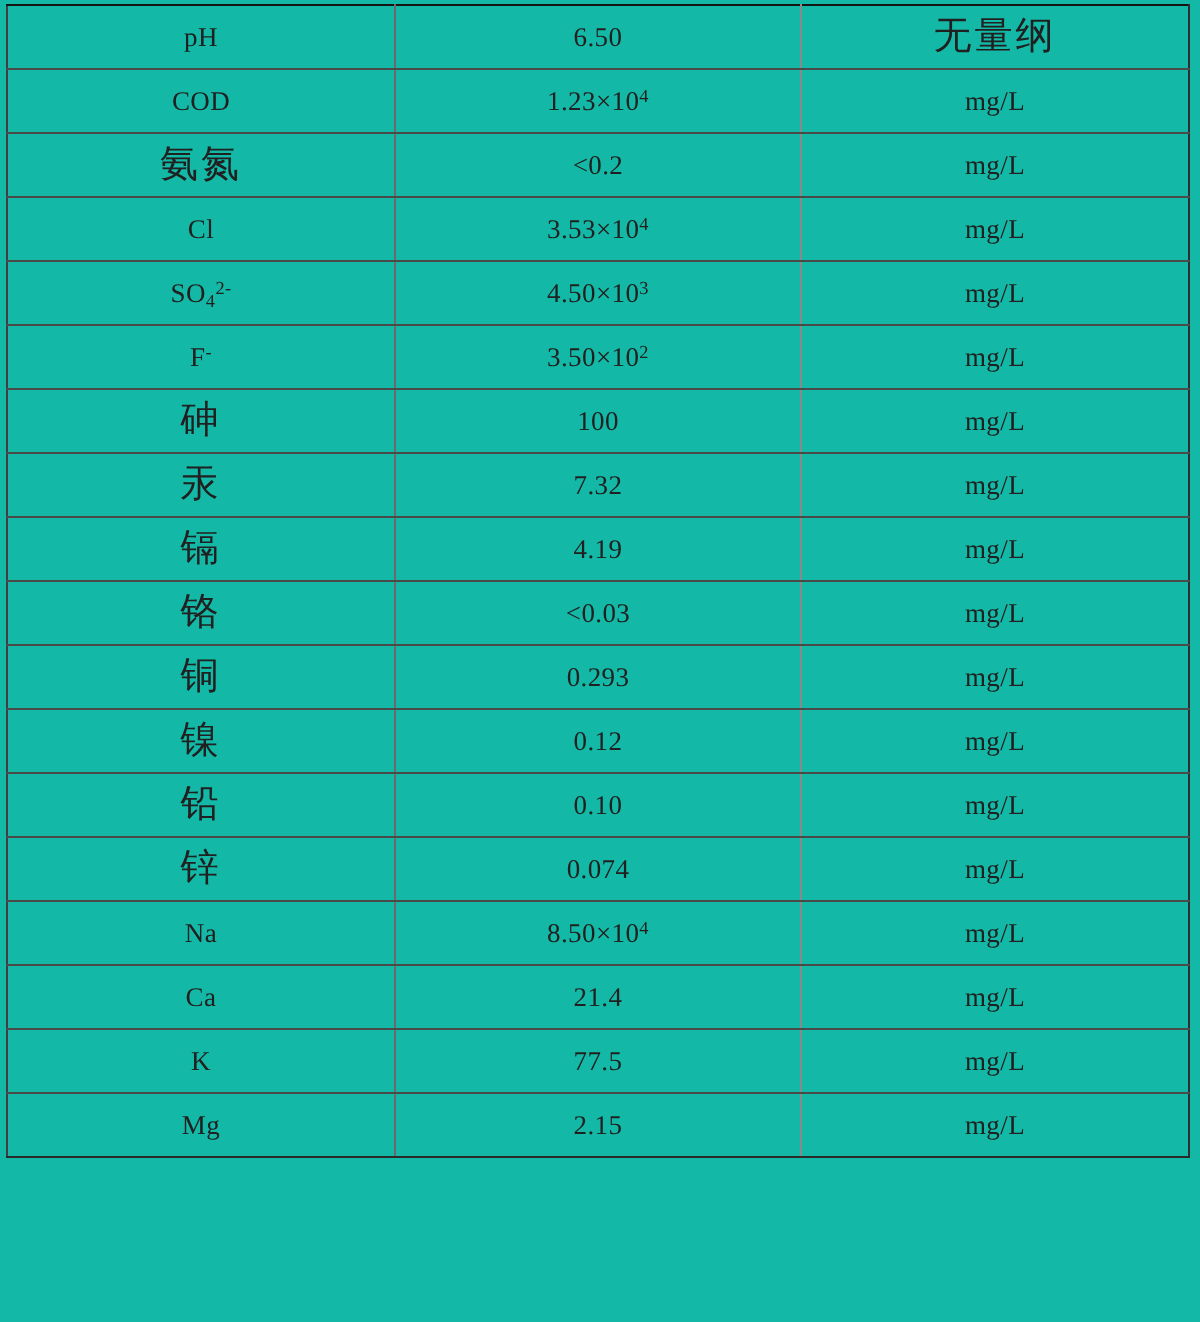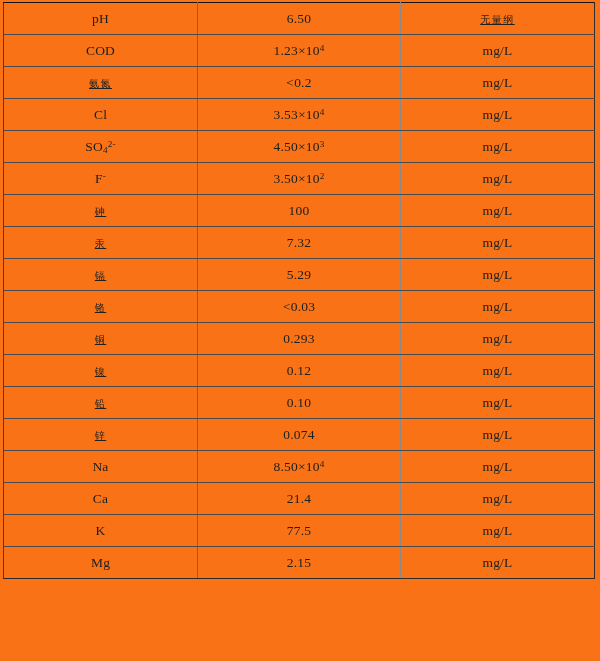--- a/index.html
+++ b/index.html
@@ -12,21 +12,21 @@
     background: #ffffff;
     font-family: "Liberation Serif", "DejaVu Serif", serif;
     color: #1c1c1c;
     overflow: hidden;
   }
 
   #sheet {
     position: relative;
     width: 600px;
     height: 661px;
-    background: #f97316;
+    background: #14b8a6;
   }
 
   table.data-table {
     position: absolute;
     left: 3px;
     top: 2px;
     width: 591px;
     border-collapse: collapse;
     table-layout: fixed;
   }
@@ -80,23 +80,22 @@
     line-height: 0;
   }
   .cell-text sup {
     font-size: 0.68em;
     vertical-align: 0.45em;
     line-height: 0;
   }
 
   .cjk {
     font-family: "DejaVu Sans", "Liberation Sans", sans-serif;
-    font-size: 10px;
+    font-size: 19px;
     letter-spacing: 1.5px;
-    text-decoration: underline;
   }
 </style>
 </head>
 <body>
 
 <div id="sheet">
   <table class="data-table">
     <colgroup>
       <col class="c-param">
       <col class="c-value">
@@ -138,21 +137,21 @@
           <td class="col-value"><span class="cell-text">100</span></td>
           <td class="col-unit"><span class="cell-text">mg/L</span></td>
         </tr>
         <tr class="w-heavy">
           <td class="col-param"><span class="cell-text cjk">汞</span></td>
           <td class="col-value"><span class="cell-text">7.32</span></td>
           <td class="col-unit"><span class="cell-text">mg/L</span></td>
         </tr>
         <tr class="w-mid">
           <td class="col-param"><span class="cell-text cjk">镉</span></td>
-          <td class="col-value"><span class="cell-text">5.29</span></td>
+          <td class="col-value"><span class="cell-text">4.19</span></td>
           <td class="col-unit"><span class="cell-text">mg/L</span></td>
         </tr>
         <tr class="w-faint">
           <td class="col-param"><span class="cell-text cjk">铬</span></td>
           <td class="col-value"><span class="cell-text">&lt;0.03</span></td>
           <td class="col-unit"><span class="cell-text">mg/L</span></td>
         </tr>
         <tr class="w-light">
           <td class="col-param"><span class="cell-text cjk">铜</span></td>
           <td class="col-value"><span class="cell-text">0.293</span></td>

